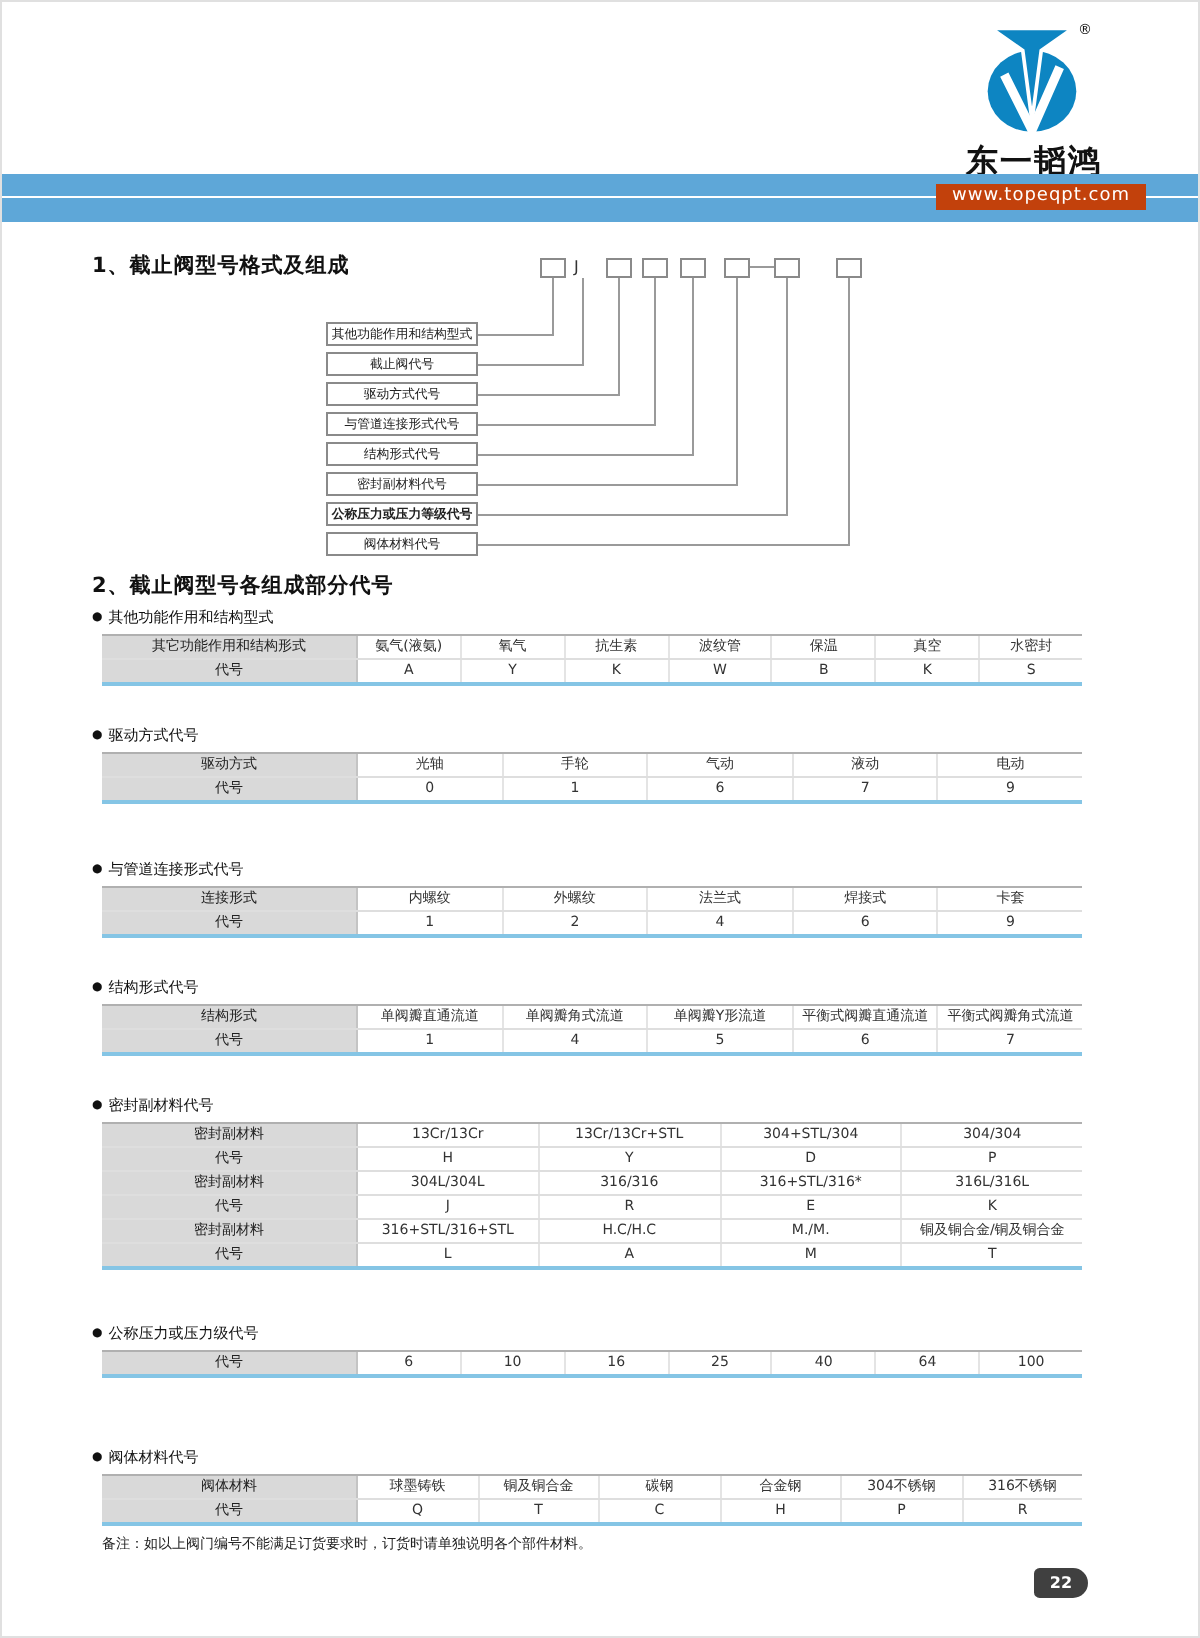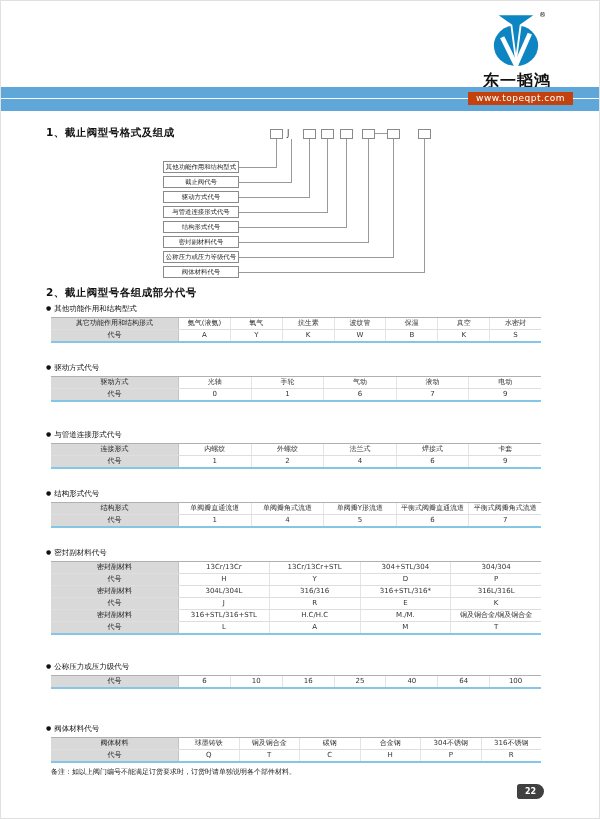--- a/index.html
+++ b/index.html
@@ -36,21 +36,21 @@
   .dlabel {
     position:absolute; width:76px; height:12px; border:1px solid #8a8a8a; background:#fff;
     box-sizing:border-box; font-size:6.4px; line-height:10px; text-align:center;
     white-space:nowrap; overflow:hidden; color:#222;
   }
   
   .tsec { position:absolute; left:45px; width:495px; }
   .bullet { font-size:7.5px; color:#111; white-space:nowrap; }
   .bullet .dot { font-size:6px; margin-right:3px; vertical-align:1px; }
   .code-table { margin-left:5px; margin-top:3px; width:490px; border-top:1px solid #b0b0b0; border-bottom:2px solid #85c5e5; }
-  .trow { display:flex; height:11px; border-bottom:1px solid #dedede; }
+  .trow { display:flex; height:11px; border-bottom:1px solid #dedede;justify-content:flex-end; }
   .trow:last-child { border-bottom:none; }
   .tlabel {
     width:128px; background:#d9d9d9; font-size:7px; line-height:11px; text-align:center;
     border-right:1px solid #c4c4c4; box-sizing:border-box; white-space:nowrap; overflow:hidden;
   }
   .tcell {
     flex:1; font-size:7px; line-height:11px; text-align:center; color:#333;
     border-right:1px solid #e4e4e4; box-sizing:border-box; white-space:nowrap; overflow:hidden;
   }
   .tcell:last-child { border-right:none; }
@@ -106,21 +106,21 @@
       <div class="vline" style="left: 345px; top: 138px; width: 1px; height: 89px;"></div>
       <div class="hline" style="left: 238px; top: 226px; width: 107px; height: 1px;"></div>
       <div class="dlabel" style="left: 162px; top: 220px;">结构形式代号</div>
       <div class="dbox" style="left: 361px; top: 128px;"></div>
       <div class="vline" style="left: 367px; top: 138px; width: 1px; height: 104px;"></div>
       <div class="hline" style="left: 238px; top: 241px; width: 129px; height: 1px;"></div>
       <div class="dlabel" style="left: 162px; top: 235px;">密封副材料代号</div>
       <div class="dbox" style="left: 386px; top: 128px;"></div>
       <div class="vline" style="left: 392px; top: 138px; width: 1px; height: 119px;"></div>
       <div class="hline" style="left: 238px; top: 256px; width: 154px; height: 1px;"></div>
-      <div class="dlabel" style="left: 162px; top: 250px;">公称压力或压力等级代号</div>
+      <div class="dlabel" style="left: 162px; top: 250px; font-weight: bold;">公称压力或压力等级代号</div>
       <div class="dbox" style="left: 417px; top: 128px;"></div>
       <div class="vline" style="left: 423px; top: 138px; width: 1px; height: 134px;"></div>
       <div class="hline" style="left: 238px; top: 271px; width: 185px; height: 1px;"></div>
       <div class="dlabel" style="left: 162px; top: 265px;">阀体材料代号</div>
       <div class="hline" style="left: 374px; top: 132px; width: 12px; height: 1px;"></div>
     </div>
 
   <div class="sec-title" id="sec2-title">2、截止阀型号各组成部分代号</div>
 
   <div class="tsec" style="top:303px">

